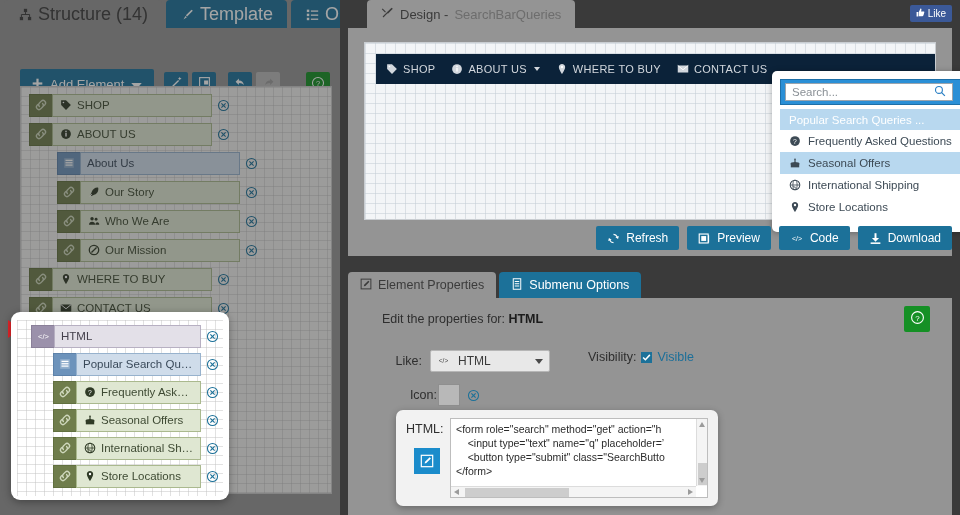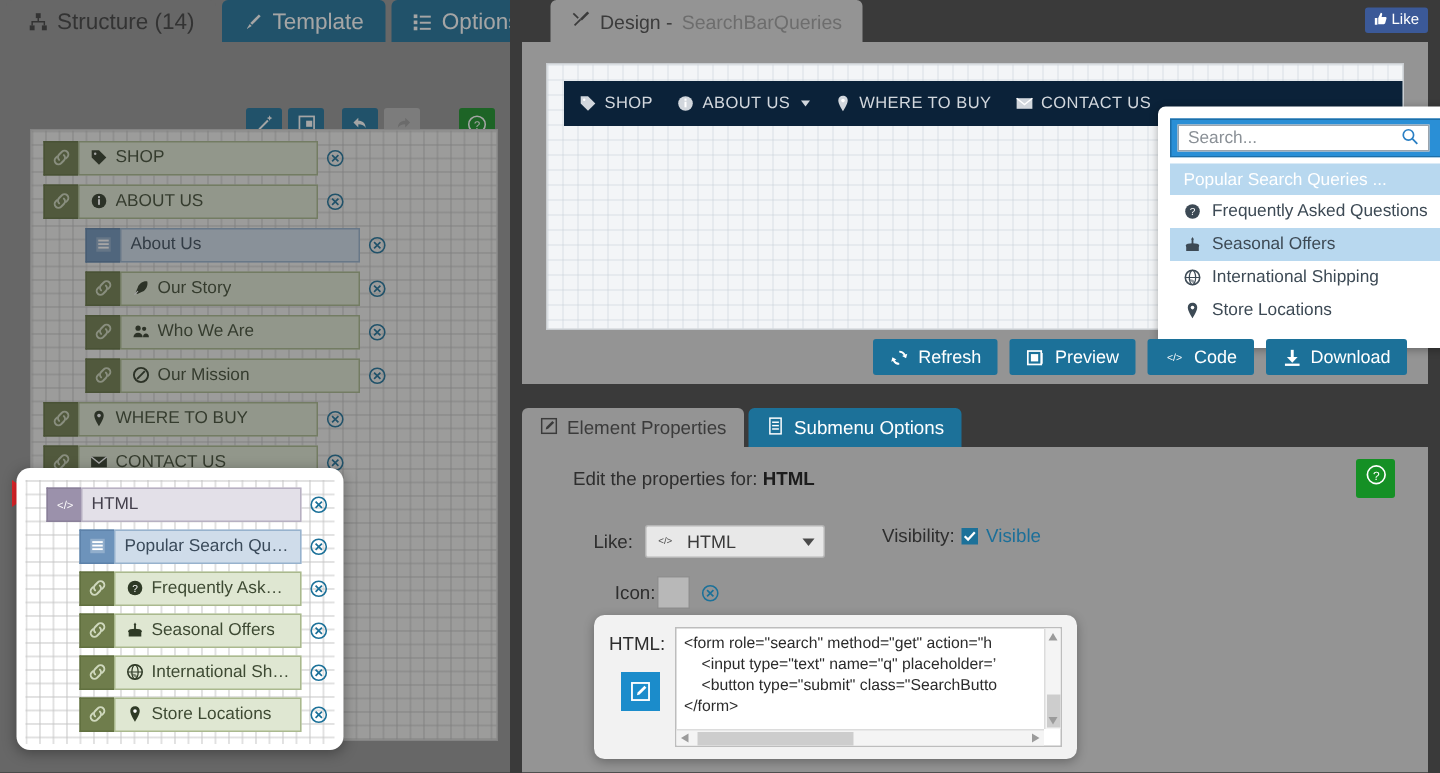--- a/index.html
+++ b/index.html
@@ -8,21 +8,21 @@
     font-family:"Liberation Sans", sans-serif;
     background:#3a3a3a;
   }
   .root { position:relative; width:960px; height:515px; background:#3a3a3a; }
 
   
   .left-panel { position:absolute; left:0; top:0; width:340px; height:515px; background:#949494; }
   .tabbar { position:absolute; left:0; top:0; height:28px; display:flex; align-items:flex-end; }
   .tab {
     height:28px; display:flex; align-items:center; gap:6px;
-    padding:0 14px; font-size:15px; color:#ffffff; background:#1c7199;
+    padding:0 14px; font-size:18px; color:#ffffff; background:#1c7199;
     border-top-left-radius:4px; border-top-right-radius:4px; cursor:pointer;
     white-space:nowrap;
   }
   .tab.first { margin-left:4px; }
   .tab + .tab { margin-left:4px; }
   .tab.active { background:#949494; color:#3b3b3b; }
   .tab .ic { display:inline-flex; width:14px; height:14px; align-items:center; justify-content:center; }
   .tab .ic svg { display:block; }
 
   .toolbar { position:absolute; left:0; top:28px; width:340px; height:52px; }
@@ -158,21 +158,21 @@
   .srch-caret i { display:block; width:0;height:0;border-left:4px solid transparent;border-right:4px solid transparent;border-top:5px solid #eaf3fb;}
   .ddlist { background:#fff; padding:4px 0 6px 0; }
   .dditem {
     height:22px; display:flex; align-items:center; gap:7px; padding:0 9px;
     font-size:11.5px; color:#3d4a55; cursor:pointer; white-space:nowrap;
   }
   .dditem.header { background:#b8d8ef; color:#ffffff; height:21px; }
   .dditem.sel { background:#b8d8ef; }
   .dditem .gi { display:inline-flex; width:12px; height:12px; align-items:center; justify-content:center; flex:none; }
 
-  .actionbar { position:absolute; left:0; top:198px; width:604px; height:30px; display:flex; justify-content:flex-end; gap:8px; padding-right:14px; }
+  .actionbar { position:absolute; left:0; top:198px; width:604px; height:30px; display:flex; justify-content:flex-end; gap:8px; }
   .act {
     height:24px; background:#1c7199; color:#fff; border:none; font-size:12px;
     display:inline-flex; align-items:center; gap:6px; padding:0 11px; cursor:pointer;
     font-family:inherit; border-radius:2px;
   }
 
   
   .prop-tabbar { position:absolute; left:8px; top:272px; height:26px; display:flex; align-items:flex-end; }
   .prop-tab {
     height:26px; display:flex; align-items:center; gap:6px; padding:0 12px;
@@ -268,20 +268,36 @@
               <rect x="6" y="3" width="9" height="1.6" fill="#fff"></rect>
               <rect x="6" y="8" width="9" height="1.6" fill="#fff"></rect>
               <rect x="6" y="13" width="9" height="1.6" fill="#fff"></rect>
             </svg>
         </span>
         <span>Options</span>
       </div>
     </div>
 
     <div class="toolbar">
+      <button class="btn-primary add-el">
+        <span class="lgroup">
+          <span>
+            <svg width="11" height="11" viewBox="0 0 16 16">
+                <rect x="6.4" y="1" width="3.2" height="14" fill="#fff"></rect>
+                <rect x="1" y="6.4" width="14" height="3.2" fill="#fff"></rect>
+              </svg>
+          </span>
+          <span>Add Element</span>
+        </span>
+        <span>
+          <svg width="11" height="7" viewBox="0 0 12 8">
+              <path d="M0 1h12L6 8z" fill="#fff"></path>
+            </svg>
+        </span>
+      </button>
 
       <button class="sq-btn" id="btn-wand">
         <span>
           <svg width="13" height="13" viewBox="0 0 16 16">
               <path d="M4 13.2L11.2 6 10 4.8 2.8 12z" fill="#fff"></path>
               <path d="M12 1l.7 1.6L14.3 3.3 12.7 4 12 5.6 11.3 4 9.7 3.3 11.3 2.6z" fill="#fff"></path>
             </svg>
         </span>
       </button>
       <button class="sq-btn" id="btn-dup">

